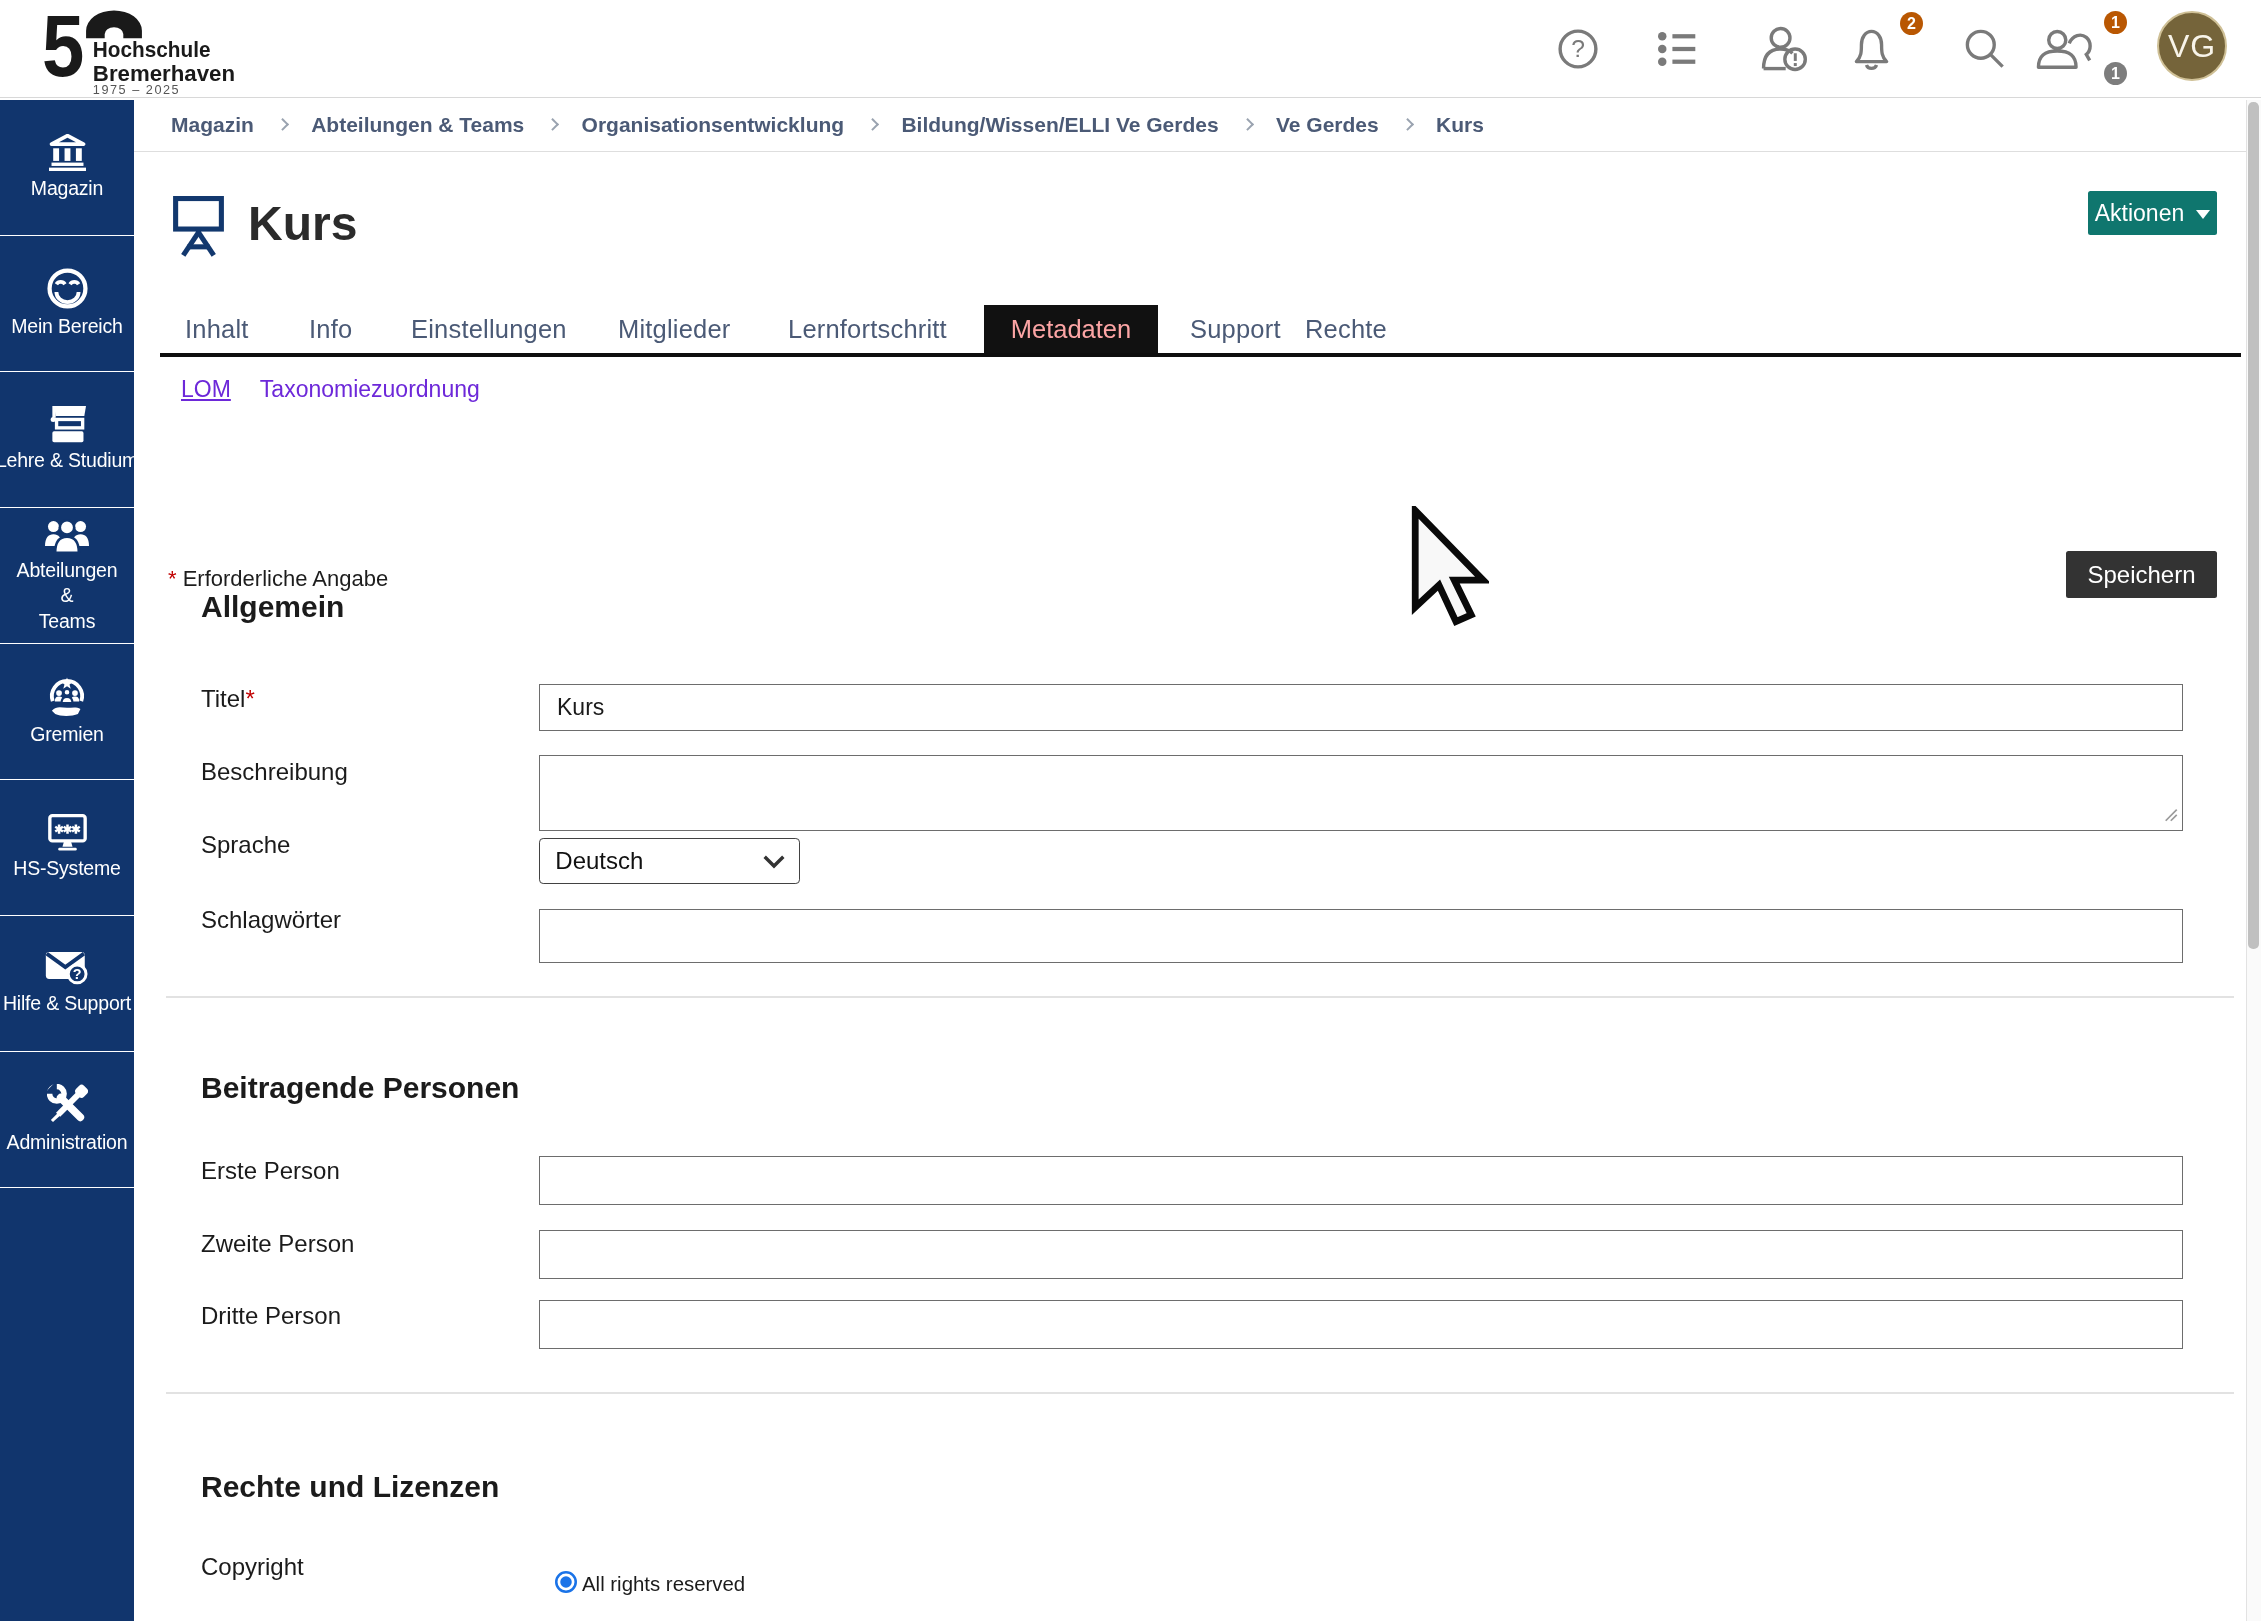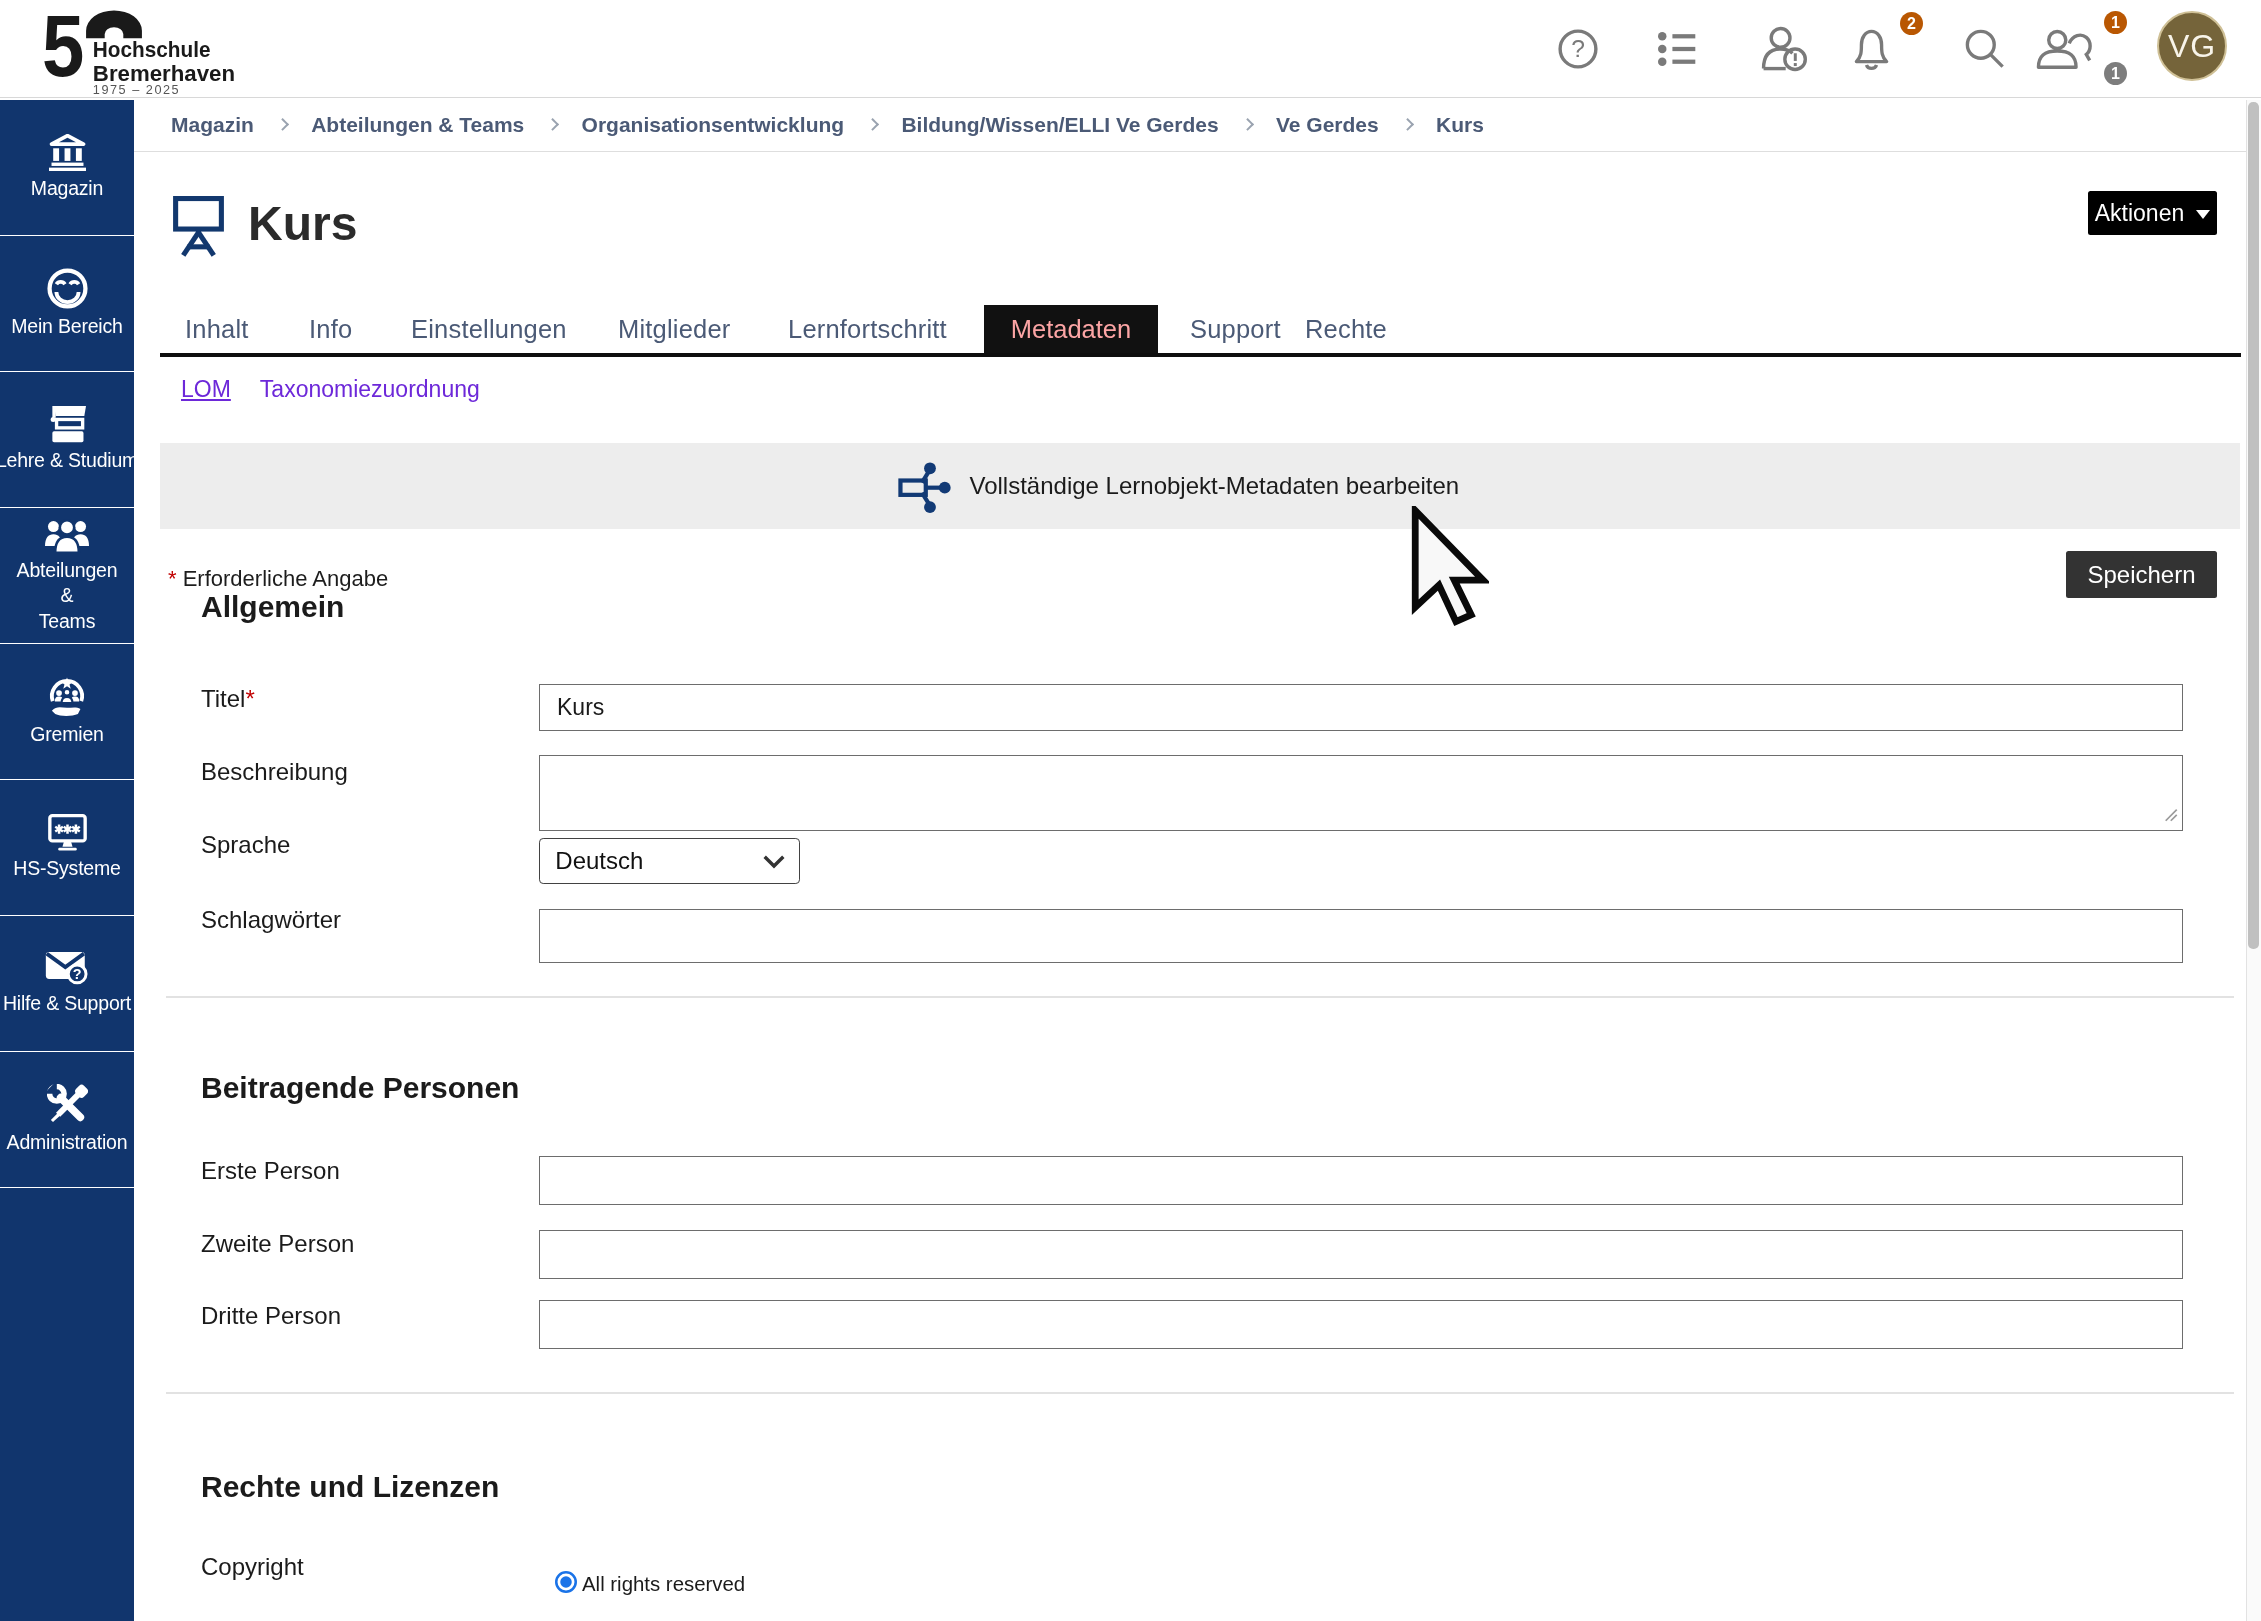--- a/index.html
+++ b/index.html
@@ -48,21 +48,21 @@
   #crumbbar .sep { width:9.3px; height:9.3px; border-top:2.1px solid #9aa3b0;
     border-right:2.1px solid #9aa3b0; transform:rotate(45deg); margin:0 24px; flex:none;}
 
   
   #content { position:absolute; left:134px; top:154px; width:2112px; height:1467px; background:#fff; }
 
   h1#title { position:absolute; left:114px; top:42px; font-size:48px; color:#2b2b2b; }
   #titleicon { position:absolute; left:39px; top:42px; }
 
   #aktionen { position:absolute; left:1954px; top:37px; width:129px; height:44px;
-    background:#000000; border-radius:2.5px; color:#fff; font-size:23px;
+    background:#0f766e; border-radius:2.5px; color:#fff; font-size:23px;
     display:flex; align-items:center; justify-content:center; gap:12px; }
   .caret { width:0; height:0; border-left:7.6px solid transparent;
     border-right:7.6px solid transparent; border-top:9.3px solid #fff; margin-top:2.5px;}
 
   .tabtxt { position:absolute; font-size:25.5px; color:#4b5a76; top:0; line-height:48px; letter-spacing:0.2px; }
   #tabs { position:absolute; left:0; top:151px; width:2112px; height:48px; }
   #tabline { position:absolute; left:26px; top:48px; width:2081px; height:4.2px; background:#0e0e0e; }
   #activetab { position:absolute; left:850px; top:0px; width:174px; height:48px;
     background:#111111; color:#fca5a5; font-size:25.5px; display:flex; align-items:center;
     justify-content:center; }
@@ -292,32 +292,20 @@
     <span class="tabtxt" style="left:484px;">Mitglieder</span>
     <span class="tabtxt" style="left:654px;">Lernfortschritt</span>
     <div id="activetab">Metadaten</div>
     <span class="tabtxt" style="left:1056px;">Support</span>
     <span class="tabtxt" style="left:1171px;">Rechte</span>
     <div id="tabline"></div>
   </div>
 
   <div id="subtabs"><span class="u">LOM</span><span>Taxonomiezuordnung</span></div>
 
-  <div id="graybar">
-    <svg width="53" height="54" viewBox="0 0 62 64">
-      <rect x="2.5" y="25.5" width="30" height="17" fill="none" stroke="#123a75" stroke-width="5"></rect>
-      <line x1="28" y1="28" x2="36" y2="15" stroke="#123a75" stroke-width="5"></line>
-      <line x1="32" y1="34" x2="50" y2="34" stroke="#123a75" stroke-width="5"></line>
-      <line x1="28" y1="40" x2="36" y2="53" stroke="#123a75" stroke-width="5"></line>
-      <circle cx="37.5" cy="11" r="7" fill="#123a75"></circle>
-      <circle cx="55" cy="34" r="7" fill="#123a75"></circle>
-      <circle cx="37.5" cy="57" r="7" fill="#123a75"></circle>
-    </svg>
-    <span class="txt">Vollständige Lernobjekt-Metadaten bearbeiten</span>
-  </div>
 
   <svg id="cursor" width="78" height="126" viewBox="0 0 92 148">
     <polygon points="5,5 5,119 33,93 53,136 71,128 51,87 85,87" fill="#f8f8f8" stroke="#0a0a0a" stroke-width="8" stroke-linejoin="miter"></polygon>
   </svg>
 
   <div id="req"><span class="star">* </span>Erforderliche Angabe</div>
   <div id="speichern">Speichern</div>
 
   <div class="sect" style="top:436px;">Allgemein</div>
 

